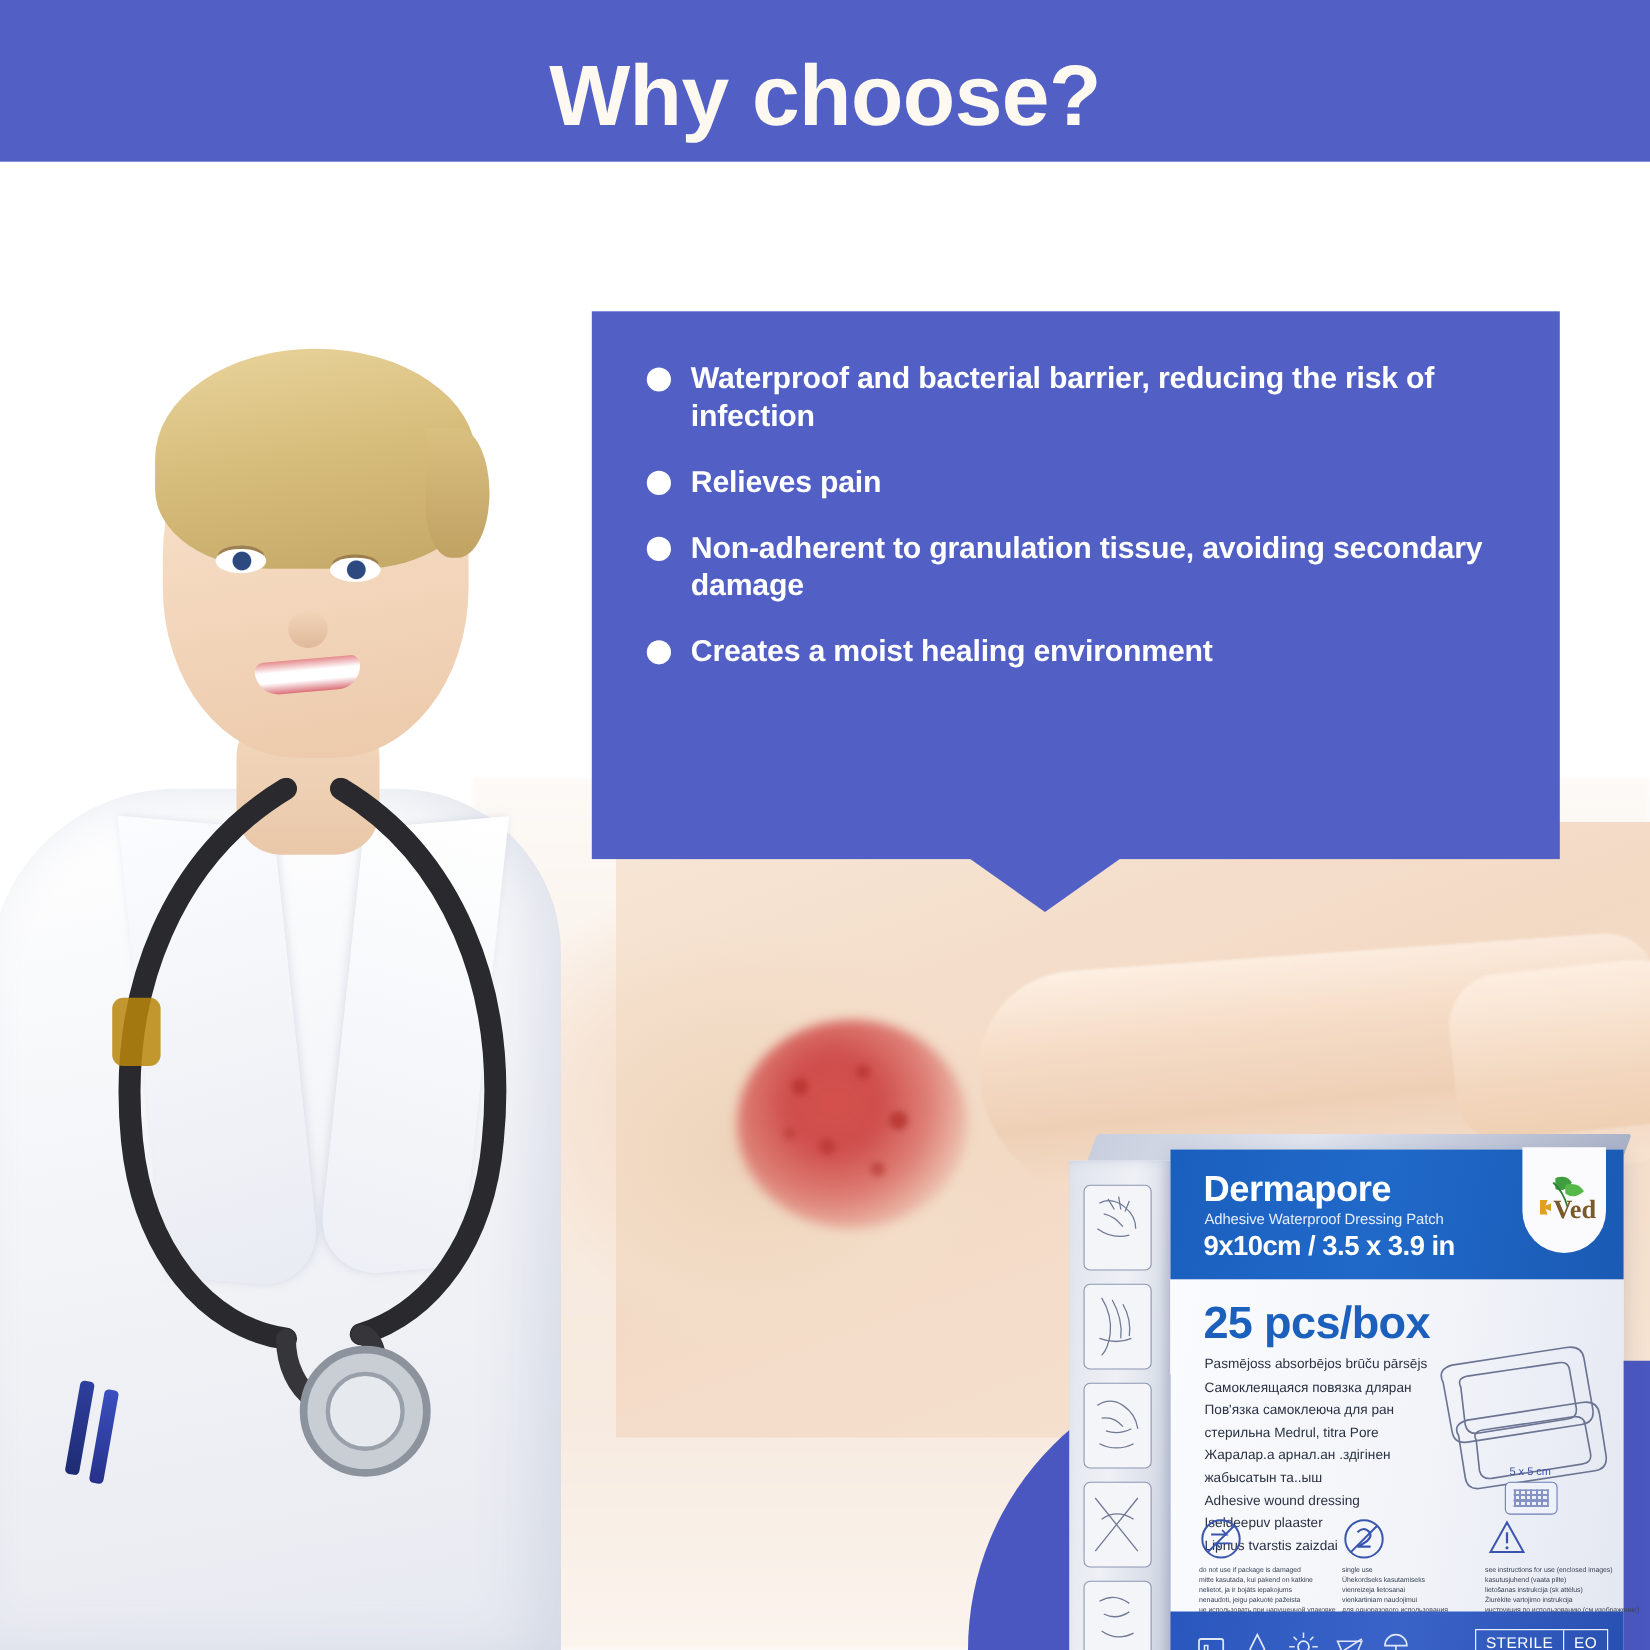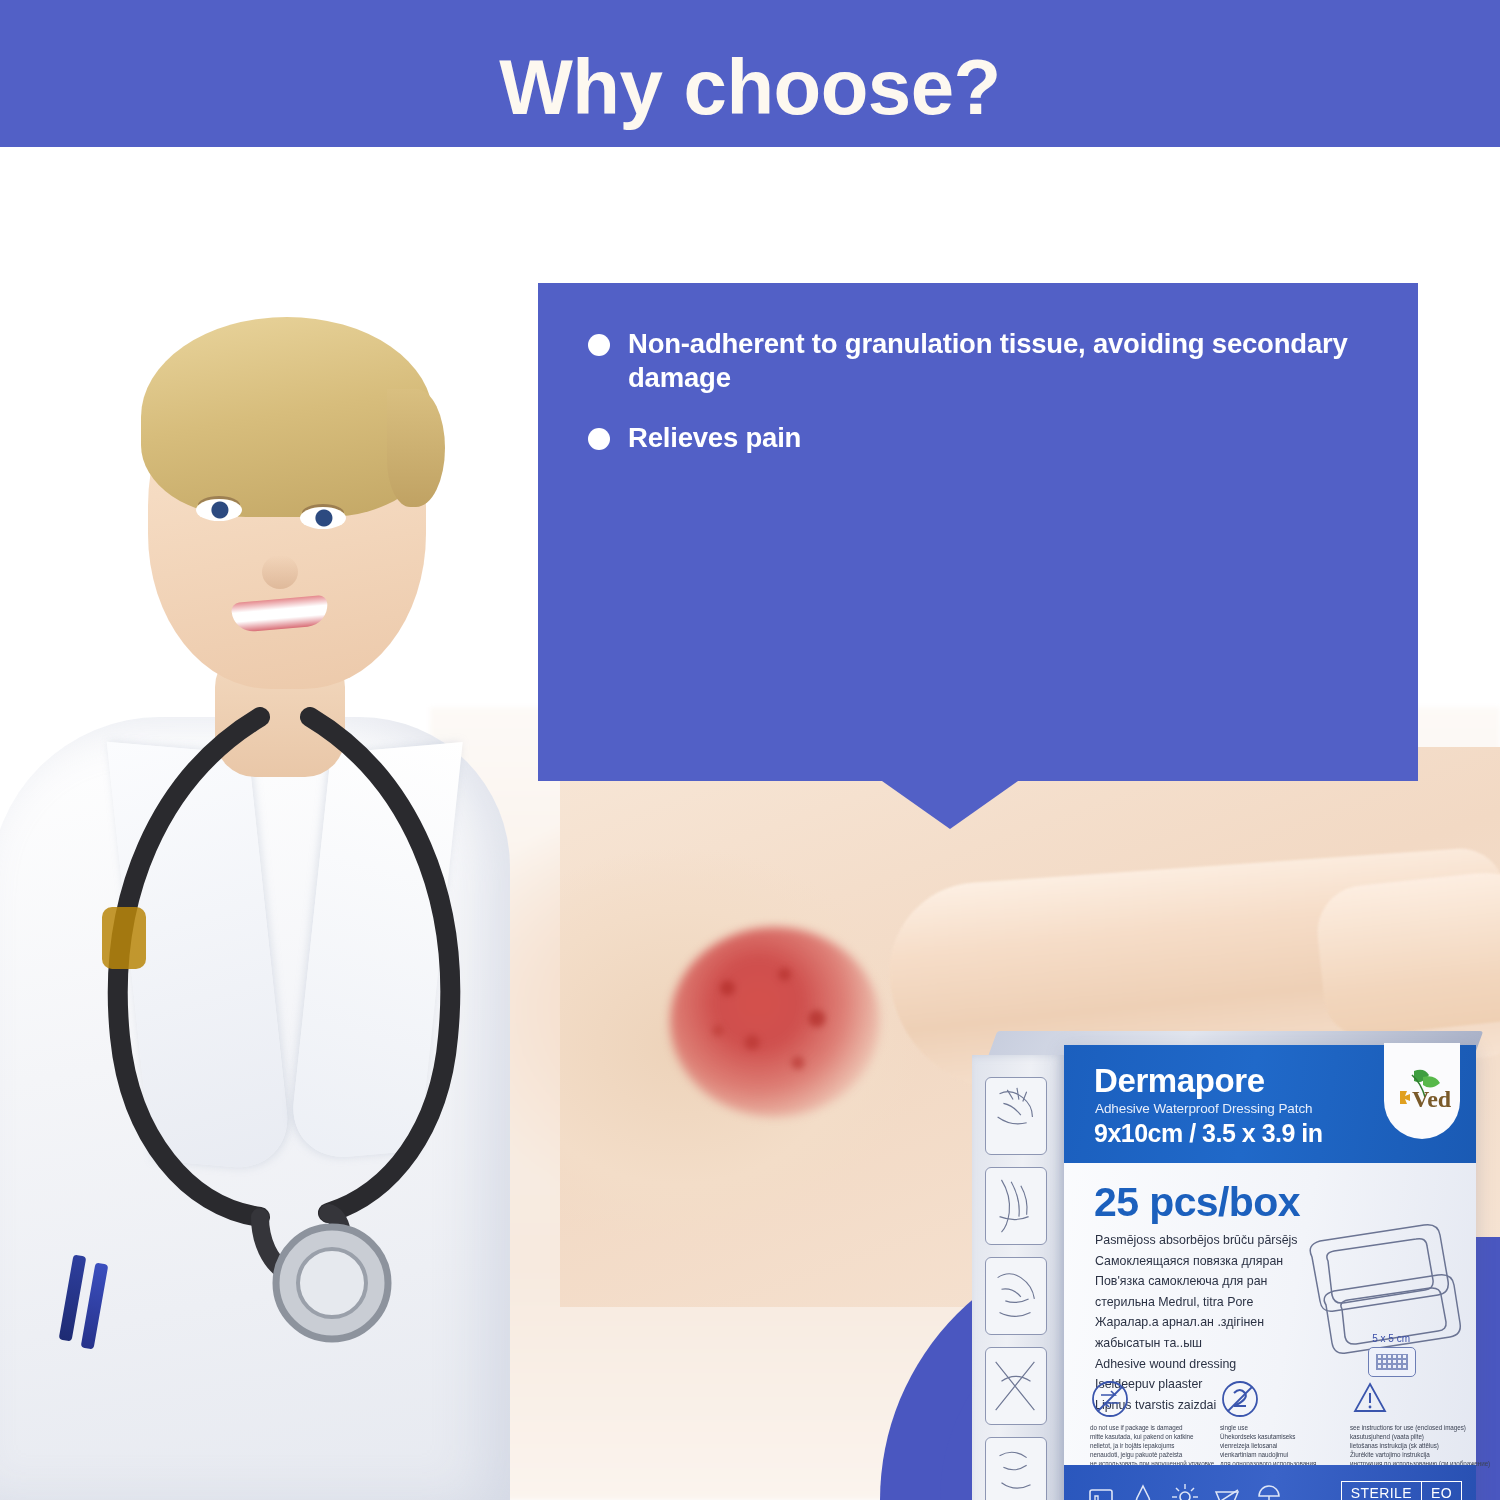--- a/index.html
+++ b/index.html
@@ -371,25 +371,33 @@
     </div>
   </div>
 
   <div class="blue-blob"></div>
   <div class="blue-blob2"></div>
 
   <div class="bubble">
     <div class="bullets">
       <div class="bullet">
         <span class="bullet-dot"></span>
-        <span class="bullet-text">Non-adherent to granulation tissue, avoiding secondary damage</span>
+        <span class="bullet-text">Waterproof and bacterial barrier, reducing the risk of infection</span>
       </div>
       <div class="bullet">
         <span class="bullet-dot"></span>
         <span class="bullet-text">Relieves pain</span>
+      </div>
+      <div class="bullet">
+        <span class="bullet-dot"></span>
+        <span class="bullet-text">Non-adherent to granulation tissue, avoiding secondary damage</span>
+      </div>
+      <div class="bullet">
+        <span class="bullet-dot"></span>
+        <span class="bullet-text">Creates a moist healing environment</span>
       </div>
     </div>
   </div>
   <div class="bubble-tail"></div>
 
   <div class="box-wrap">
 
     <div class="box-lid"></div>
 
     <div class="box-side">

